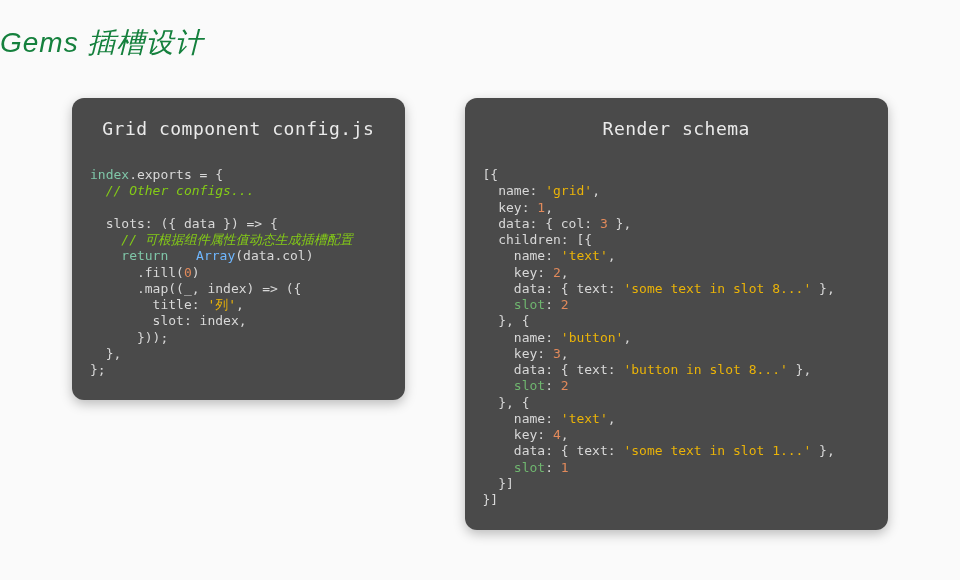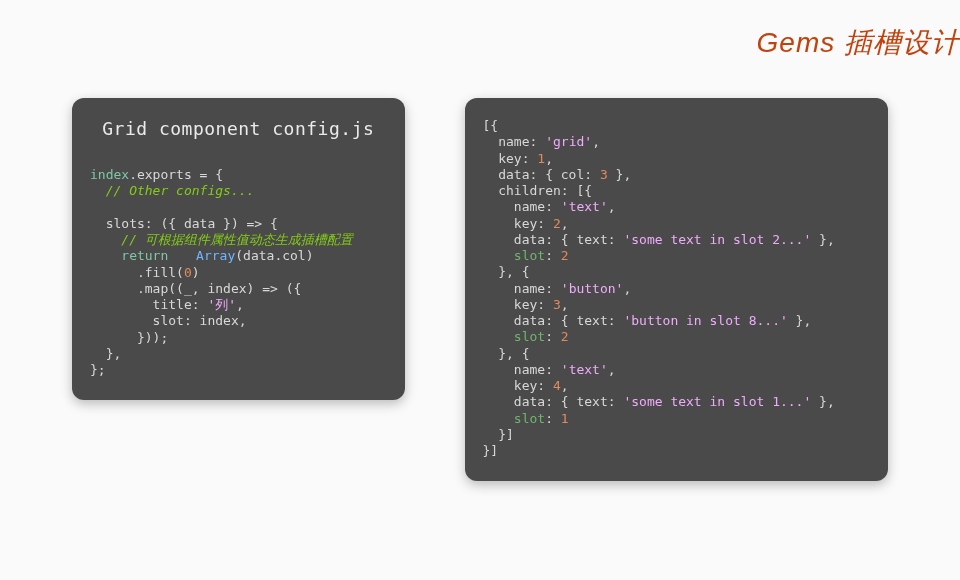--- a/index.html
+++ b/index.html
@@ -7,22 +7,22 @@
       width: 960px;
       height: 580px;
       background: #fafafa;
       font-family: "Helvetica Neue", Arial, sans-serif;
       overflow: hidden;
     }
     .page-title {
       font-size: 28px;
       font-style: italic;
       font-weight: 400;
-      color: #c2410c;
-      text-align: right;
+      color: #15803d;
+      text-align: left;
       padding-top: 24px;
       padding-bottom: 8px;
       letter-spacing: 1px;
     }
     .cards {
       display: flex;
       gap: 60px;
       padding: 28px 72px 0 72px;
       align-items: flex-start;
     }
@@ -47,21 +47,21 @@
     pre.code {
       font-family: ui-monospace, "SFMono-Regular", Menlo, Consolas, monospace;
       font-size: 13px;
       line-height: 1.25;
       color: #d8d8d8;
       white-space: pre;
     }
     .tok-kw     { color: #7fc6a8; }       
     .tok-blue   { color: #6fb7ff; margin-left: 20px; }       
     .tok-cmt    { color: #84cc16; font-style: italic; }
-    .tok-str    { color: #f0abfc; margin-top: 44px; }       
+    .tok-str    { color: #eab308; margin-top: 44px; }       
     .tok-num    { color: #e28a5b; }       
     .tok-slot   { color: #6fb56f; }       
   </style>
 </head>
 <body>
 
 <h1 class="page-title">Gems 插槽设计</h1>
 
 <div class="cards">
 
@@ -76,28 +76,29 @@
 <span>      .fill(</span><span class="tok-num">0</span><span>)</span>
 <span>      .map((_, index) =&gt; ({</span>
 <span>        title: </span><span class="tok-str">'列'</span><span>,</span>
 <span>        slot: index,</span>
 <span>      }));</span>
 <span>  },</span>
 <span>};</span></pre>
   </div>
 
   <div class="card card-right">
+    <div class="card-title">Render schema</div>
 <pre class="code"><span>[{</span>
 <span>  name: </span><span class="tok-str">'grid'</span><span>,</span>
 <span>  key: </span><span class="tok-num">1</span><span>,</span>
 <span>  data: { col: </span><span class="tok-num">3</span><span> },</span>
 <span>  children: [{</span>
 <span>    name: </span><span class="tok-str">'text'</span><span>,</span>
 <span>    key: </span><span class="tok-num">2</span><span>,</span>
-<span>    data: { text: </span><span class="tok-str">'some text in slot 2...'</span><span> },</span>
+<span>    data: { text: </span><span class="tok-str">'some text in slot 8...'</span><span> },</span>
 <span>    </span><span class="tok-slot">slot</span><span>: </span><span class="tok-num">2</span>
 <span>  }, {</span>
 <span>    name: </span><span class="tok-str">'button'</span><span>,</span>
 <span>    key: </span><span class="tok-num">3</span><span>,</span>
 <span>    data: { text: </span><span class="tok-str">'button in slot 8...'</span><span> },</span>
 <span>    </span><span class="tok-slot">slot</span><span>: </span><span class="tok-num">2</span>
 <span>  }, {</span>
 <span>    name: </span><span class="tok-str">'text'</span><span>,</span>
 <span>    key: </span><span class="tok-num">4</span><span>,</span>
 <span>    data: { text: </span><span class="tok-str">'some text in slot 1...'</span><span> },</span>

